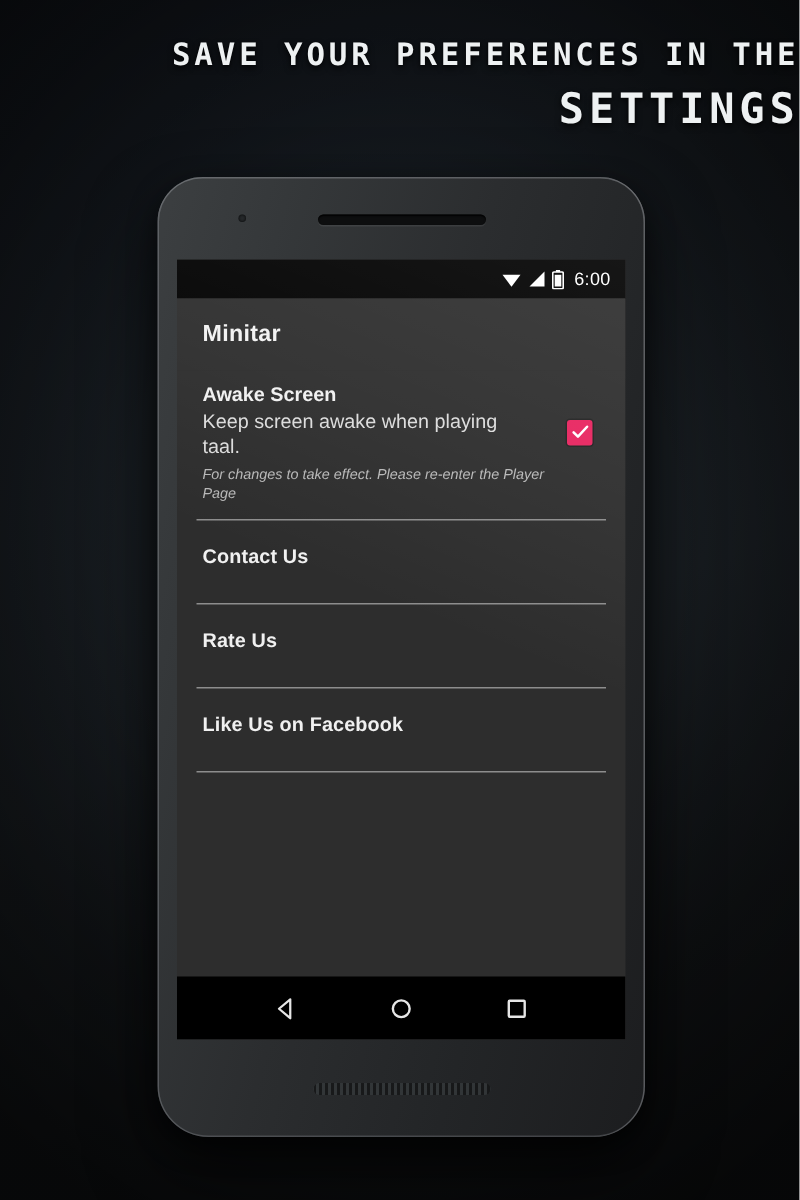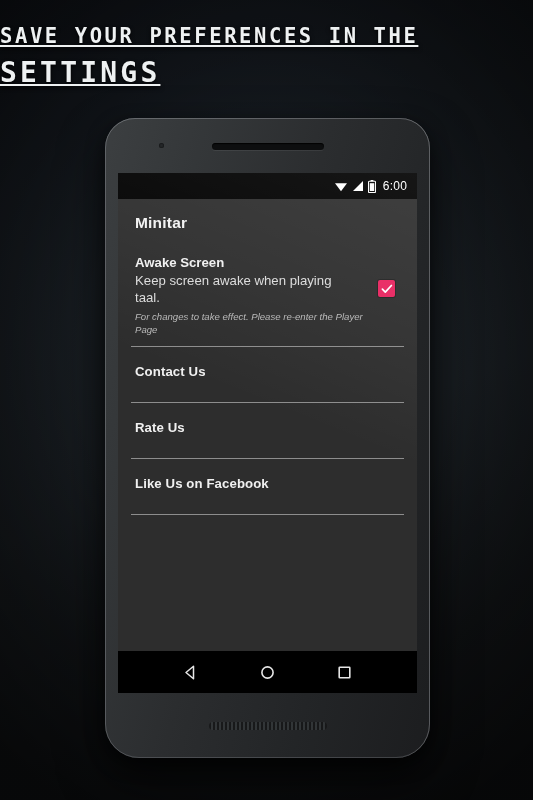--- a/index.html
+++ b/index.html
@@ -22,26 +22,25 @@
   #promo::after{
     content:"";
     position:absolute; inset:0;
     background:radial-gradient(ellipse 78% 62% at 50% 46%, rgba(0,0,0,0) 44%, rgba(0,0,0,.30) 78%, rgba(0,0,0,.55) 100%);
     pointer-events:none;
   }
 
   
   .headline {
     position:absolute; left:0; right:0; top:26px;
-    text-align:left;
+    text-align:right;
     z-index:4;
     color:#eef1f2;
     font-family:"DejaVu Sans Mono", monospace;
     text-shadow:0 2px 4px rgba(0,0,0,.75), 0 0 1px rgba(0,0,0,.9);
-    text-decoration:underline;
   }
   .headline .l1 {
     display:block;
     font-size:20.5px; font-weight:700;
     letter-spacing:2.6px;
     line-height:1;
   }
   .headline .l2 {
     display:block;
     margin-top:12px;

